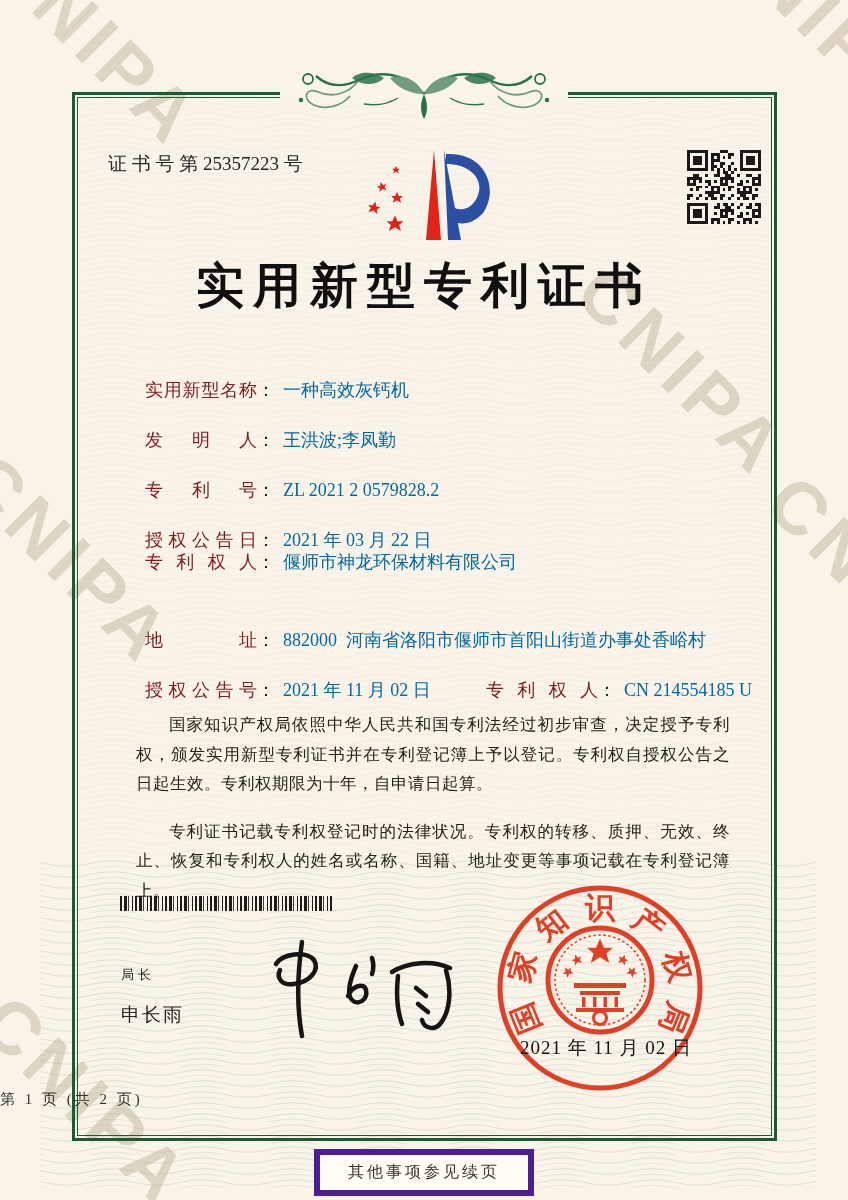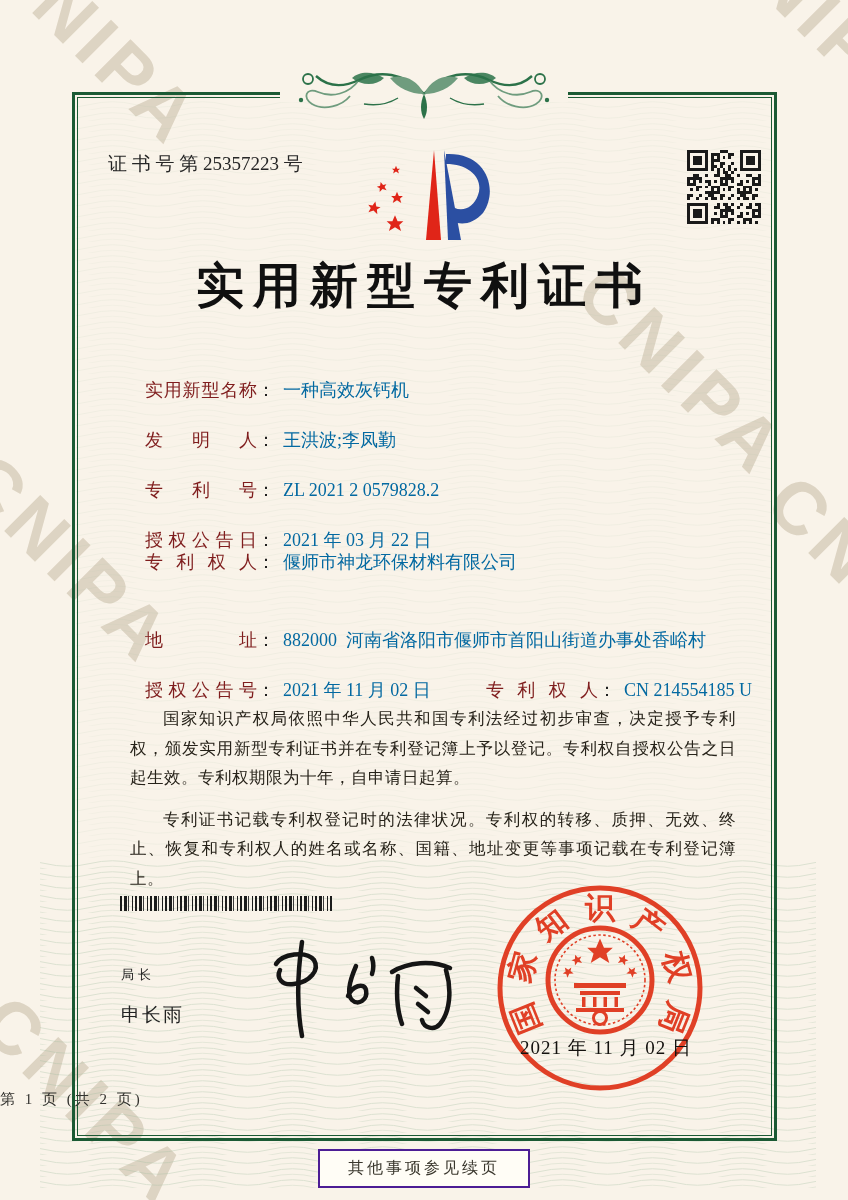--- a/index.html
+++ b/index.html
@@ -39,21 +39,21 @@
     vertical-align:top; color:#7f1d1d;
   }
   .fcolon{display:inline-block; margin-right:8px;}
   .fvalue{color:#0369a1;}
   .field-b{position:absolute; left:332px; top:0; white-space:pre;}
   .paras{
     position:absolute; left:118px; top:692px; width:630px;
     font-size:16.5px; line-height:29.5px; letter-spacing:0.5px; color:#262219;
     text-align:justify;
   }
-  .paras p{margin:12px; text-indent:2em;}
+  .paras p{margin:18px; text-indent:2em;}
   .barcode{
     position:absolute; left:120px; top:896px; width:214px; height:15px;
     background:repeating-linear-gradient(90deg,
       #1c1c1c 0 2px, rgba(0,0,0,0) 2px 4px,
       #1c1c1c 4px 7px, rgba(0,0,0,0) 7px 8px,
       #3a3a3a 8px 9px, rgba(0,0,0,0) 9px 12px,
       #1c1c1c 12px 13px, rgba(0,0,0,0) 13px 15px);
   }
   .signer-title{position:absolute; left:121px; top:966px; font-size:13px; letter-spacing:4px; color:#222;}
   .signer-name{position:absolute; left:121px; top:1002px; font-size:19px; letter-spacing:2px; color:#222;}
@@ -65,21 +65,21 @@
   }
   .page-num{
     position:absolute; left:0; top:1090px; width:848px; text-align:left;
     font-size:15px; letter-spacing:3px; color:#33322e;
   }
   .cont-note{
     position:absolute; left:0; top:1149px; width:848px; text-align:center;
   }
   .cont-note span{
     display:inline-block; padding:7px 28px; background:#fffdf6;
-    border:2px solid #4c1d95; font-size:16px; letter-spacing:3px; color:#3a372d;
+    border:6px solid #4c1d95; font-size:16px; letter-spacing:3px; color:#3a372d;
   }
 </style>
 </head>
 <body>
 
 <div class="page">
 
   <div class="wm" style="left:-34px; top:-2px;">CNIPA</div>
   <div class="wm" style="left:688px; top:-28px;">CNIPA</div>
   <div class="wm" style="left:-62px; top:516px;">CNIPA</div>

